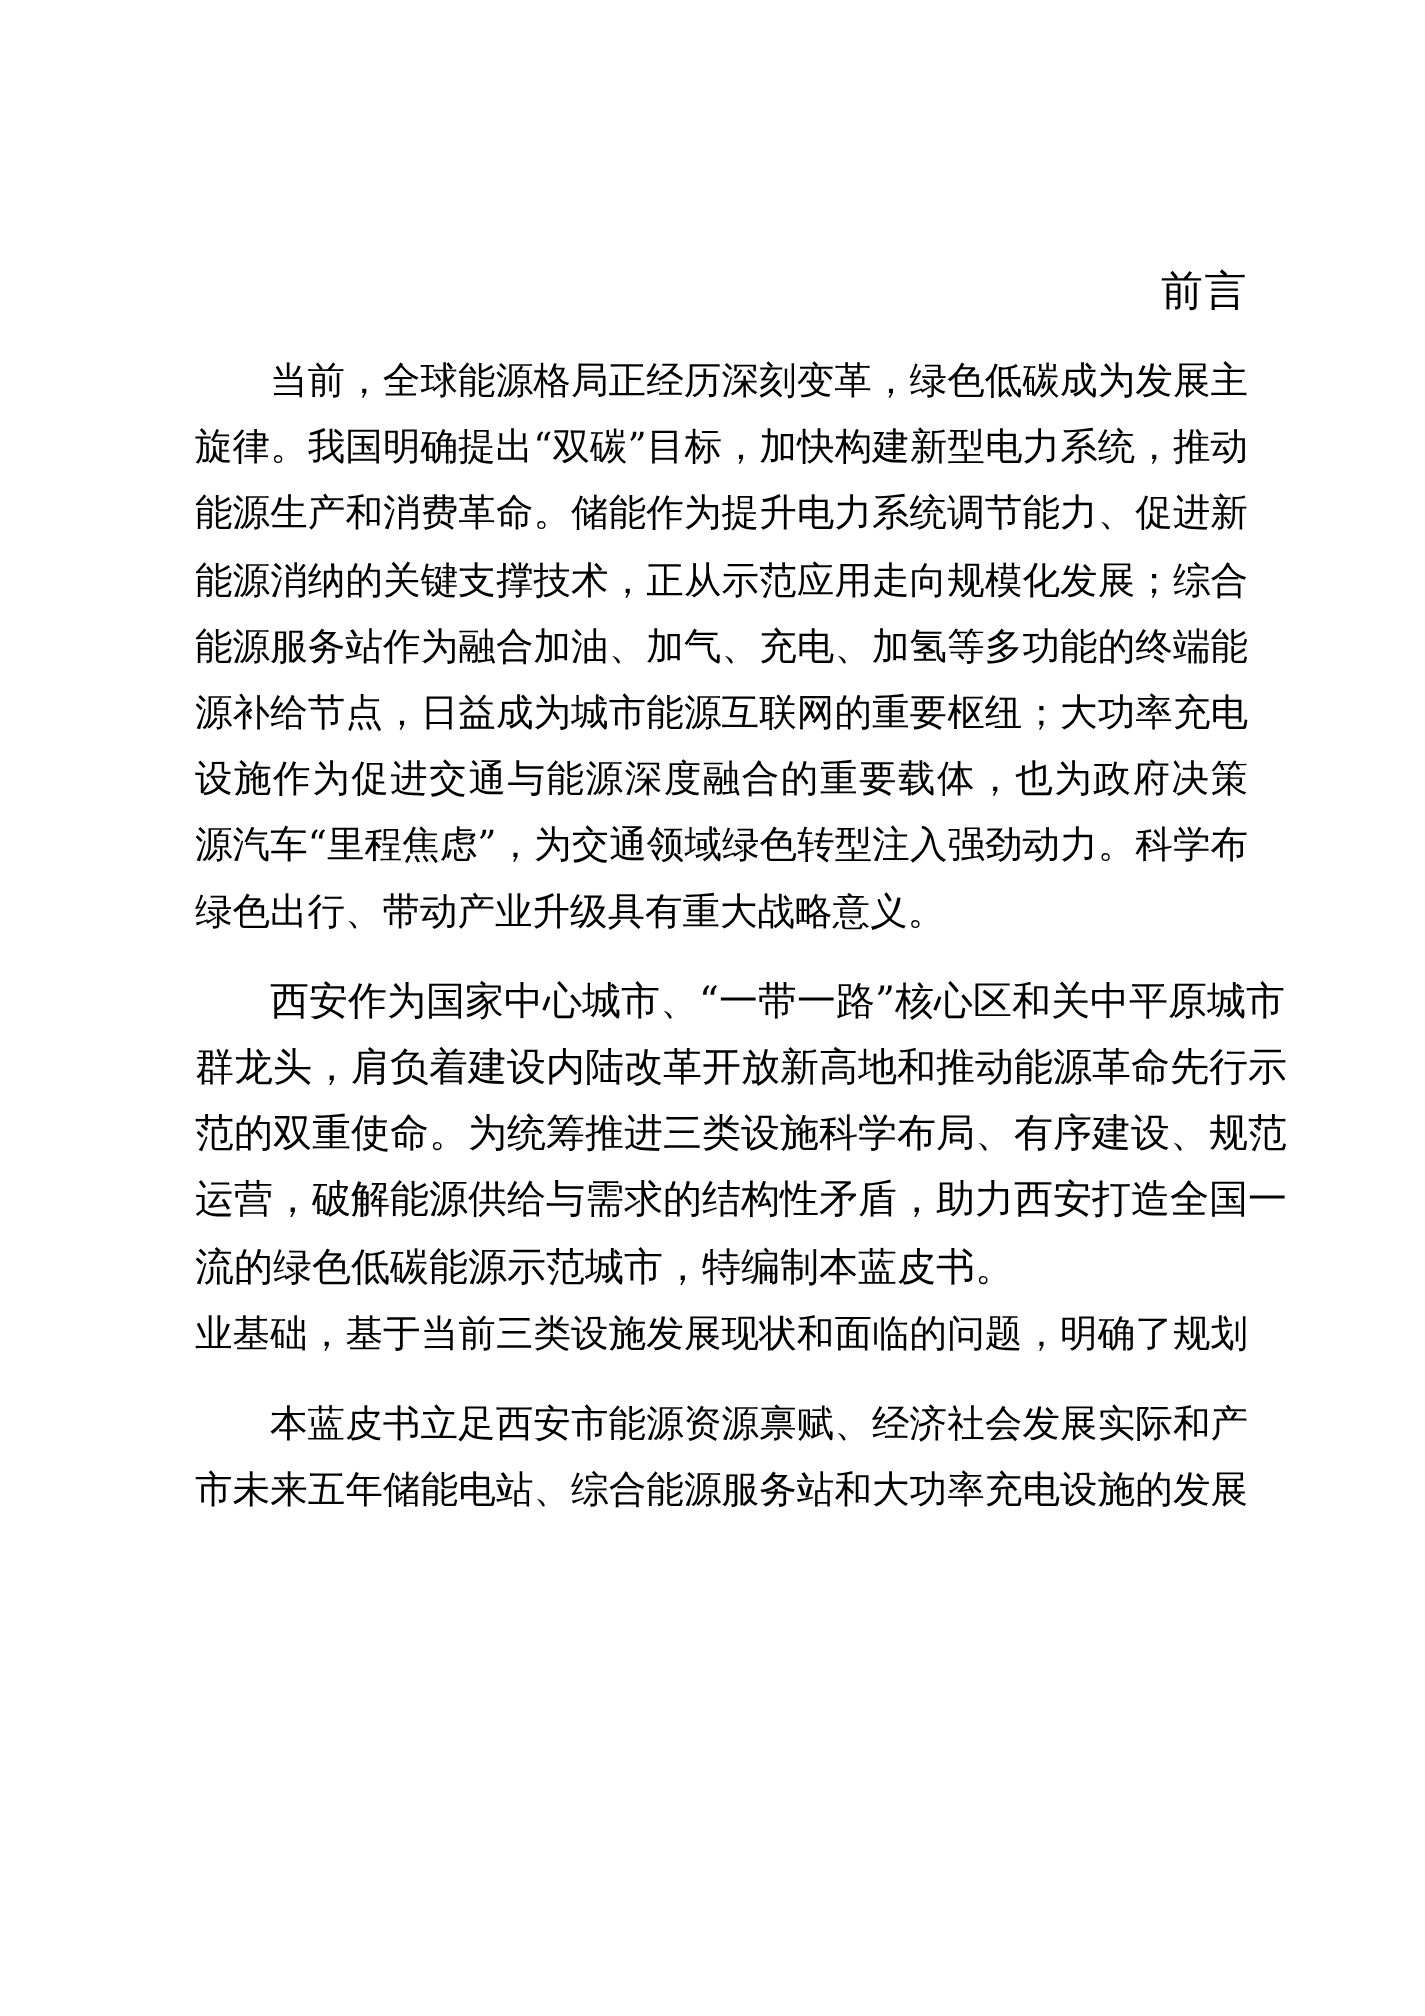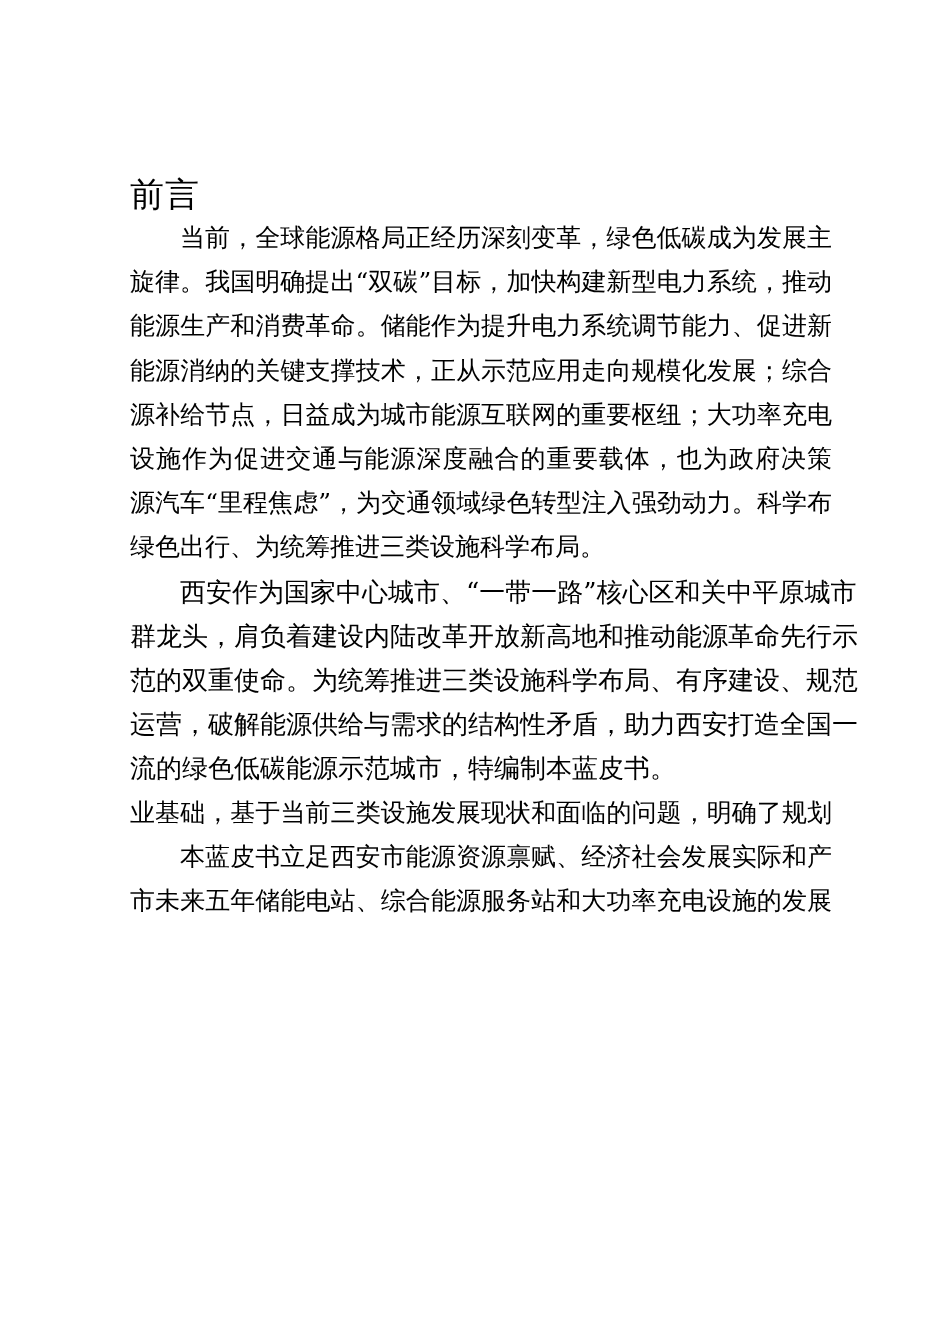--- a/index.html
+++ b/index.html
@@ -1,39 +1,40 @@
 <!DOCTYPE html>
 <html><head>
 <meta charset="utf-8">
 <style>
   html, body { margin: 0; padding: 0; background: #ffffff; }
   body { width: 950px; height: 1344px; position: relative; overflow: hidden;
          font-family: "DejaVu Serif", "Liberation Serif", serif; color: #000; }
   .page { position: absolute; left: 130px; top: 172px; width: 702px; }
-  .title { text-align: left; font-size: 34px; line-height: 44px; height: 44px;
+  .title { text-align: right; font-size: 28px; line-height: 44px; height: 44px;
            margin: 0; font-weight: normal; letter-spacing: 1px; }
   .line { display: block; text-align: justify; text-align-last: justify; white-space: nowrap; }
   .line.last { text-align-last: left; }
-  .line.first { padding-left: 50px; }
+  .line.first { padding-left: 50px; margin-top: 16px; }
 </style>
 </head>
 <body>
 
 <div class="page">
   <h1 class="title">前言</h1>
 
   <div class="para-block" style="font-size:25px;line-height:44.2px;">
     <span class="line first">当前，全球能源格局正经历深刻变革，绿色低碳成为发展主</span>
     <span class="line">旋律。我国明确提出“双碳”目标，加快构建新型电力系统，推动</span>
     <span class="line">能源生产和消费革命。储能作为提升电力系统调节能力、促进新</span>
     <span class="line">能源消纳的关键支撑技术，正从示范应用走向规模化发展；综合</span>
+    <span class="line">能源服务站作为融合加油、加气、充电、加氢等多功能的终端能</span>
     <span class="line">源补给节点，日益成为城市能源互联网的重要枢纽；大功率充电</span>
     <span class="line">设施作为促进交通与能源深度融合的重要载体，也为政府决策</span>
     <span class="line">源汽车“里程焦虑”，为交通领域绿色转型注入强劲动力。科学布</span>
-    <span class="line last">绿色出行、为统筹推进三类设施科学布局。</span>
+    <span class="line last">绿色出行、带动产业升级具有重大战略意义。</span>
   </div>
 
   <div class="para-block" style="font-size:26px;line-height:44.2px;">
     <span class="line first">西安作为国家中心城市、“一带一路”核心区和关中平原城市</span>
     <span class="line">群龙头，肩负着建设内陆改革开放新高地和推动能源革命先行示</span>
     <span class="line">范的双重使命。为统筹推进三类设施科学布局、有序建设、规范</span>
     <span class="line">运营，破解能源供给与需求的结构性矛盾，助力西安打造全国一</span>
     <span class="line last">流的绿色低碳能源示范城市，特编制本蓝皮书。</span>
   </div>
 

